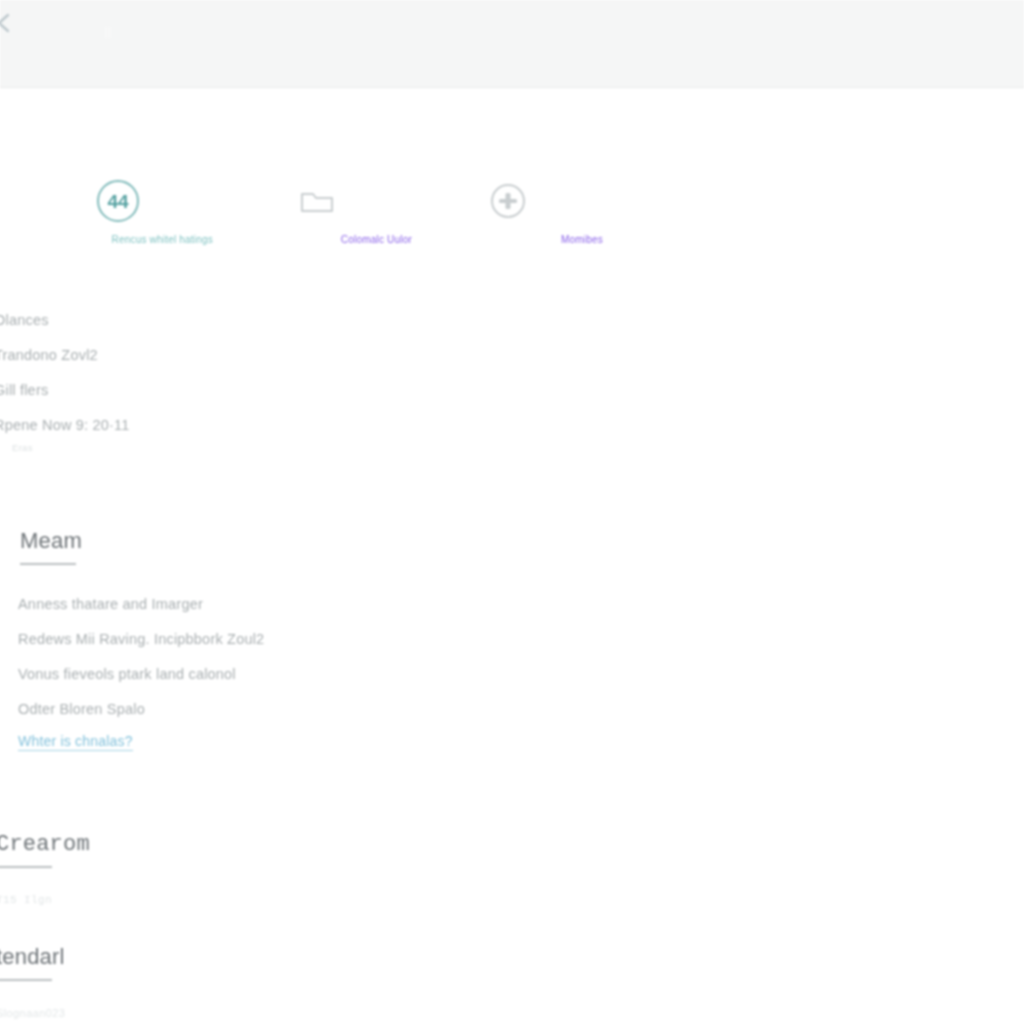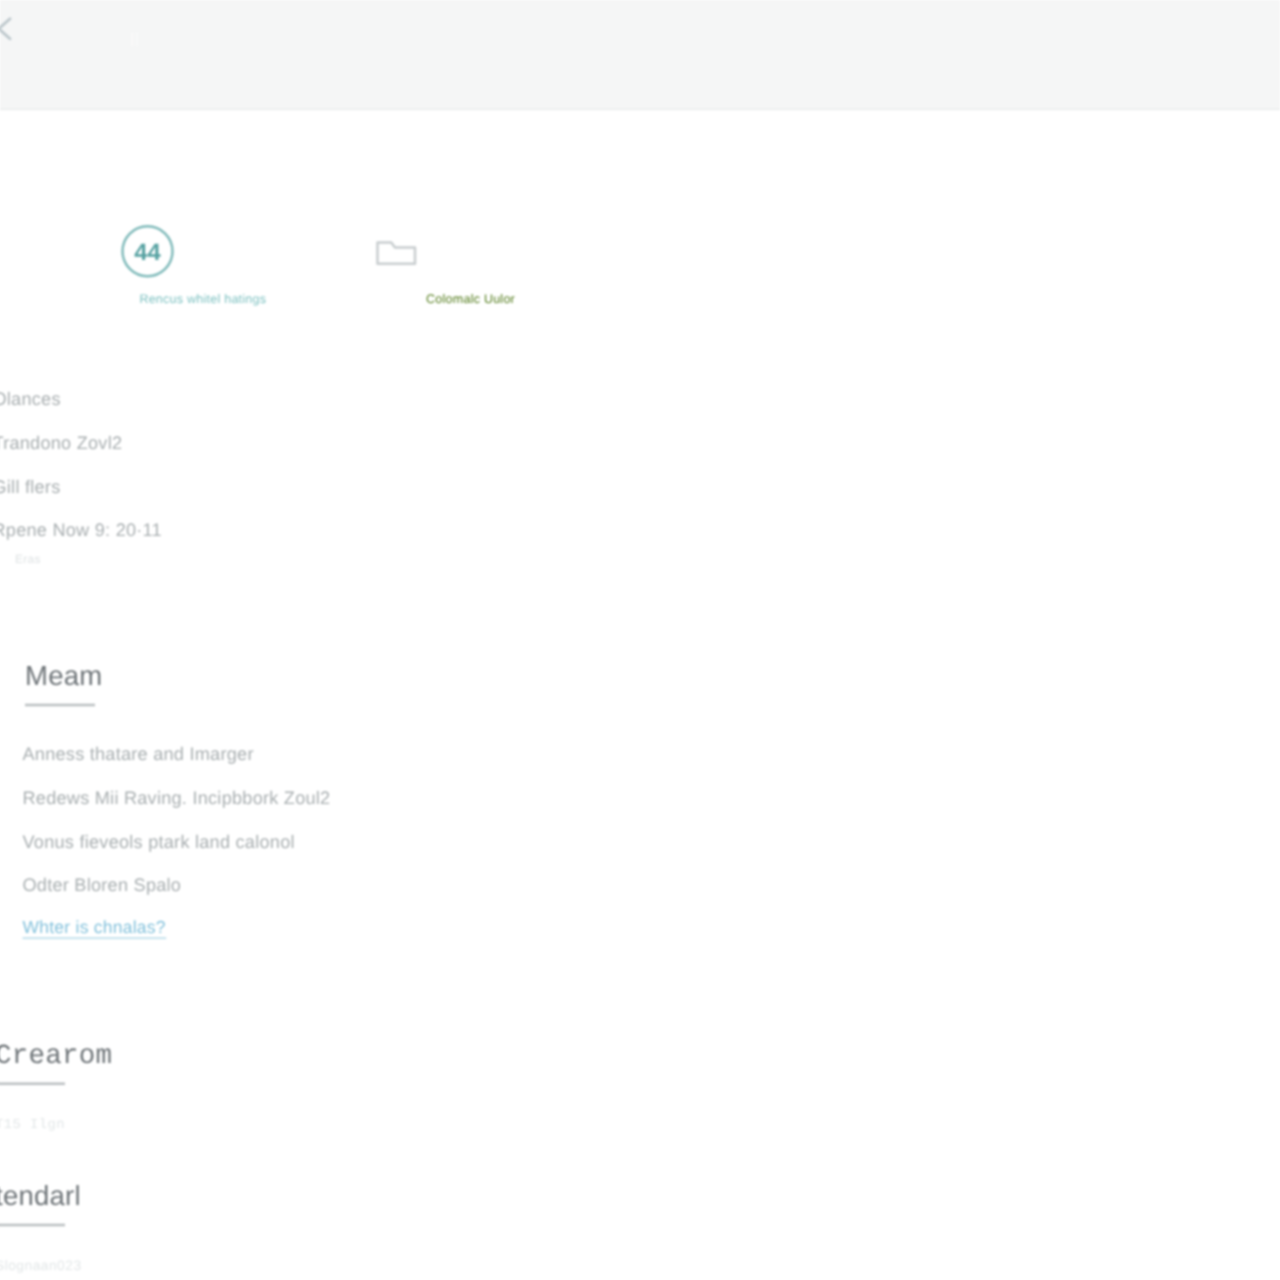--- a/index.html
+++ b/index.html
@@ -89,21 +89,21 @@
   }
   .action-icon svg { display: block; width: 46px; height: 46px; }
 
   .action-label {
     font-size: 10px;
     letter-spacing: .2px;
     white-space: nowrap;
   }
   .action-1 .action-label { color: #79c4c4; }
   .action-2 .action-label,
-  .action-3 .action-label { color: #4d7c0f; }
+  .action-3 .action-label { color: #8b5cf6; }
 
   
   .info-list {
     position: absolute;
     left: 0;
     top: 305px;
     width: 560px;
   }
   .info-row {
     position: relative;
@@ -222,20 +222,30 @@
 
     <div class="action action-2">
       <div class="action-icon">
         <svg viewBox="0 0 46 46" aria-hidden="true">
           <path d="M8 16 L19 16 L22 20 L38 20 L38 33 L8 33 Z" fill="none" stroke="#c8cdcf" stroke-width="2" stroke-linejoin="round"></path>
         </svg>
       </div>
       <div class="action-label">Colomalc Uulor</div>
     </div>
 
+    <div class="action action-3">
+      <div class="action-icon">
+        <svg viewBox="0 0 46 46" aria-hidden="true">
+          <circle cx="23" cy="23" r="16" fill="none" stroke="#c8cdcf" stroke-width="2"></circle>
+          <rect x="20.5" y="15" width="5" height="16" rx="1.5" fill="#c8cdcf"></rect>
+          <rect x="14" y="21" width="18" height="4" rx="1.5" fill="#c8cdcf"></rect>
+        </svg>
+      </div>
+      <div class="action-label">Momibes</div>
+    </div>
   </div>
 
   <div class="info-list">
 
     <div class="info-row">
       <span class="info-row-text">Olances</span>
     </div>
 
     <div class="info-row">
       <span class="info-row-text">Trandono Zovl2</span>

